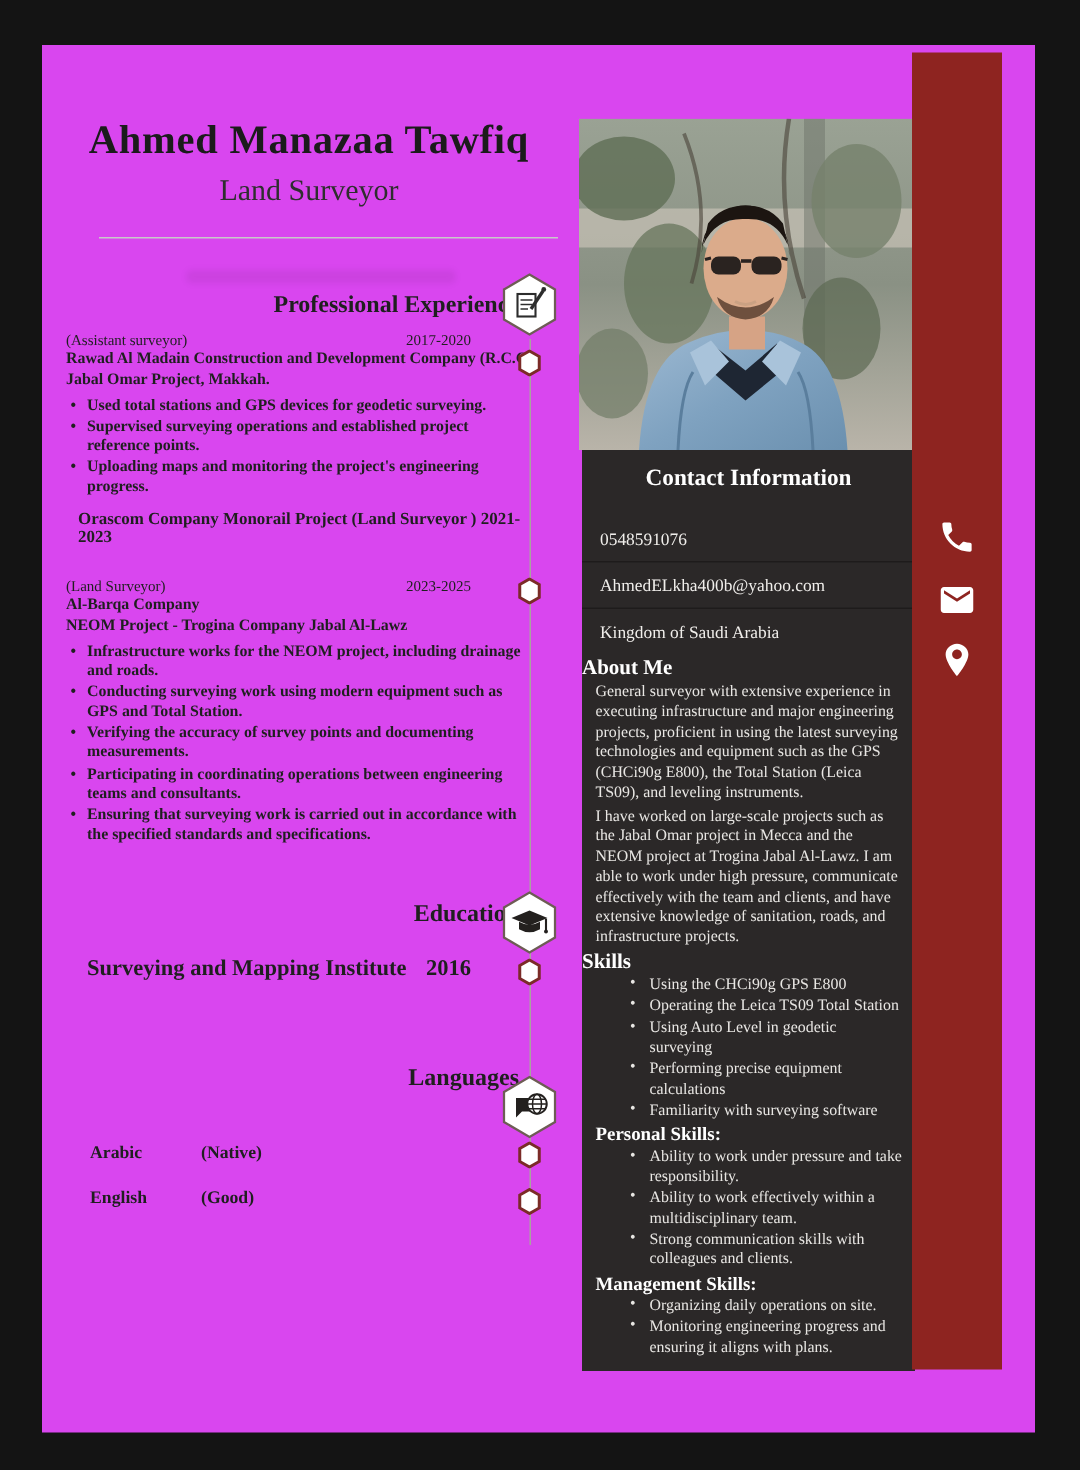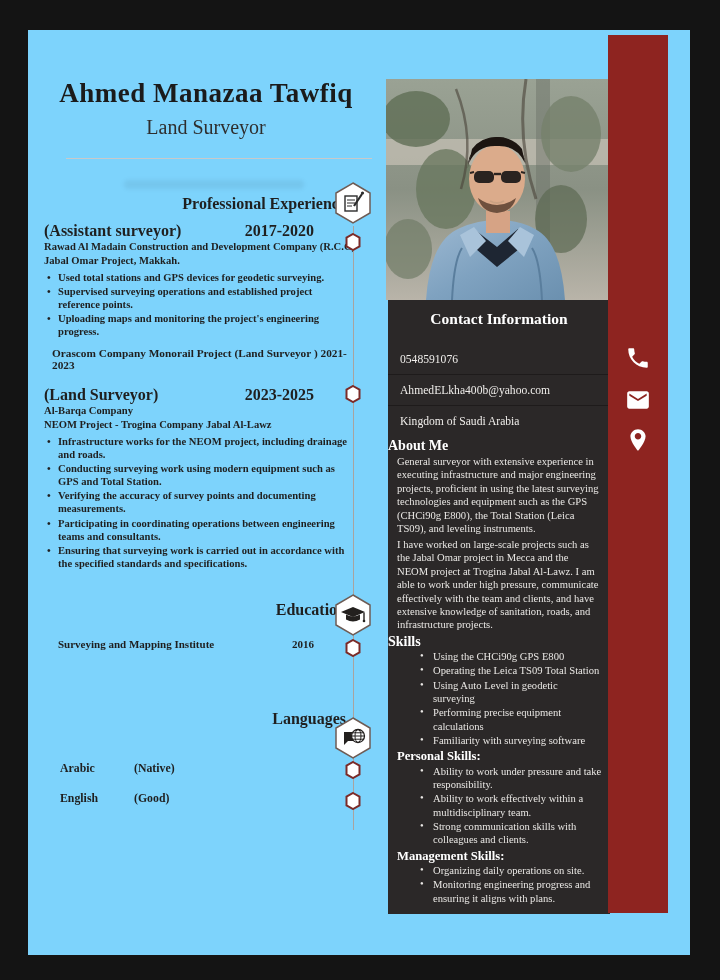--- a/index.html
+++ b/index.html
@@ -1,50 +1,50 @@
 <!DOCTYPE html>
 <html><head>
 <meta charset="utf-8">
 <style>
   html,body{margin:0;padding:0;}
   body{
     width:720px;height:980px;position:relative;background:#141414;
     font-family:"Liberation Serif","DejaVu Serif",serif;overflow:hidden;
   }
-  .page{position:absolute;left:28px;top:30px;width:662px;height:925px;background:#7dd3fc;}
+  .page{position:absolute;left:28px;top:30px;width:662px;height:925px;background:#d946ef;}
 
   
   .name{position:absolute;left:4px;top:48px;width:348px;text-align:center;
         font-size:27px;font-weight:bold;color:#1b1b1b;letter-spacing:.5px;}
   .subtitle{position:absolute;left:4px;top:86px;width:348px;text-align:center;
         font-size:20px;color:#2e2e2e;}
   .hrule{position:absolute;left:38px;top:128px;width:306px;height:1px;background:#c9c9c9;}
   .ghost{position:absolute;left:96px;top:150px;width:180px;height:9px;
         background:rgba(0,0,0,0.06);filter:blur(2px);border-radius:4px;}
 
   .section-heading{position:absolute;left:2px;width:316px;text-align:right;
         font-size:16px;font-weight:bold;color:#1f1f1f;}
   .h-exp{top:165px;}
   .h-edu{top:571px;}
   .h-lang{top:680px;}
 
   .job{position:absolute;left:16px;width:332px;color:#1f1f1f;}
   .job1{top:192px;}
   .job2{top:356px;}
   .job-row{display:flex;justify-content:space-between;width:270px;
-        font-size:16px;font-weight:bold;}
+        font-size:10px;font-weight:normal;}
   .job-company,.job-project{font-size:10.6px;font-weight:bold;margin-top:1px;line-height:1.22;}
   ul.bullets{margin:3px 0 0 0;padding:0;list-style:none;width:308px;}
   ul.bullets li{position:relative;padding-left:14px;font-size:10.6px;font-weight:bold;
         line-height:1.24;margin-bottom:1px;color:#1f1f1f;}
   ul.bullets li::before{content:"•";position:absolute;left:3px;top:0;}
   .interim{margin-top:9px;padding-left:8px;font-size:11.3px;font-weight:bold;width:312px;}
 
   .edu-row{position:absolute;left:30px;top:608px;width:256px;display:flex;
-        justify-content:space-between;font-size:11px;font-weight:bold;color:#1f1f1f;}
+        justify-content:space-between;font-size:15px;font-weight:bold;color:#1f1f1f;}
   .lang-row{position:absolute;left:32px;width:220px;font-size:11.8px;font-weight:bold;color:#1f1f1f;}
   .lang-row .lvl{position:absolute;left:74px;}
   .lang-0{top:731px;}
   .lang-1{top:761px;}
 
   
   .tl-line{position:absolute;left:325px;top:196px;width:1px;height:604px;background:#a9a39f;}
   .hex-sm{position:absolute;width:16px;height:18px;}
   .hex-big{position:absolute;width:38px;height:42px;}
 

